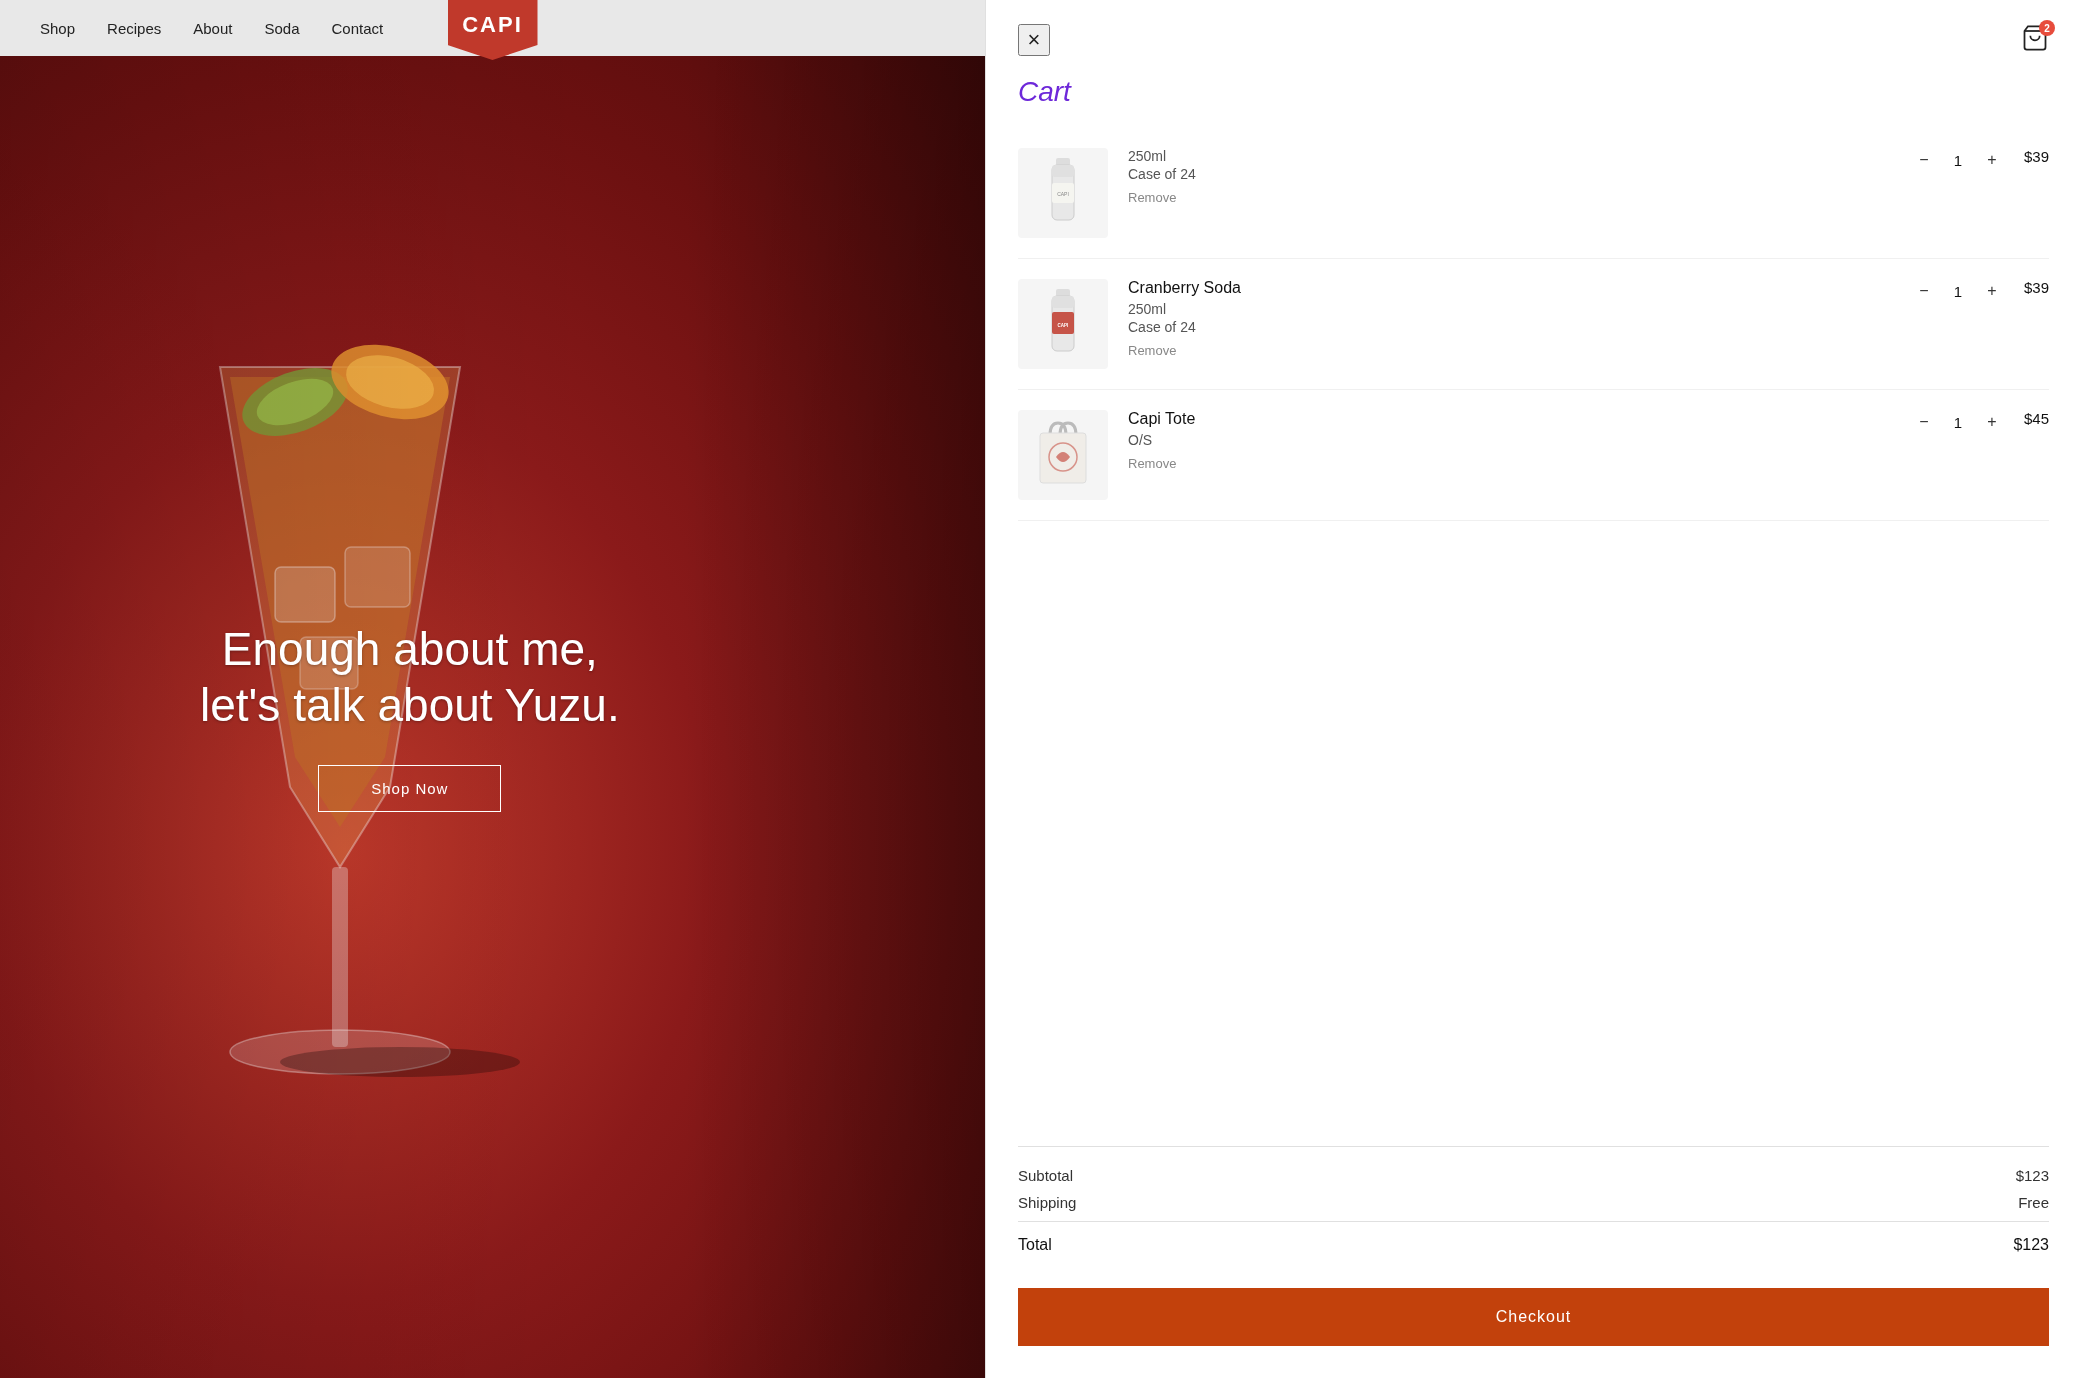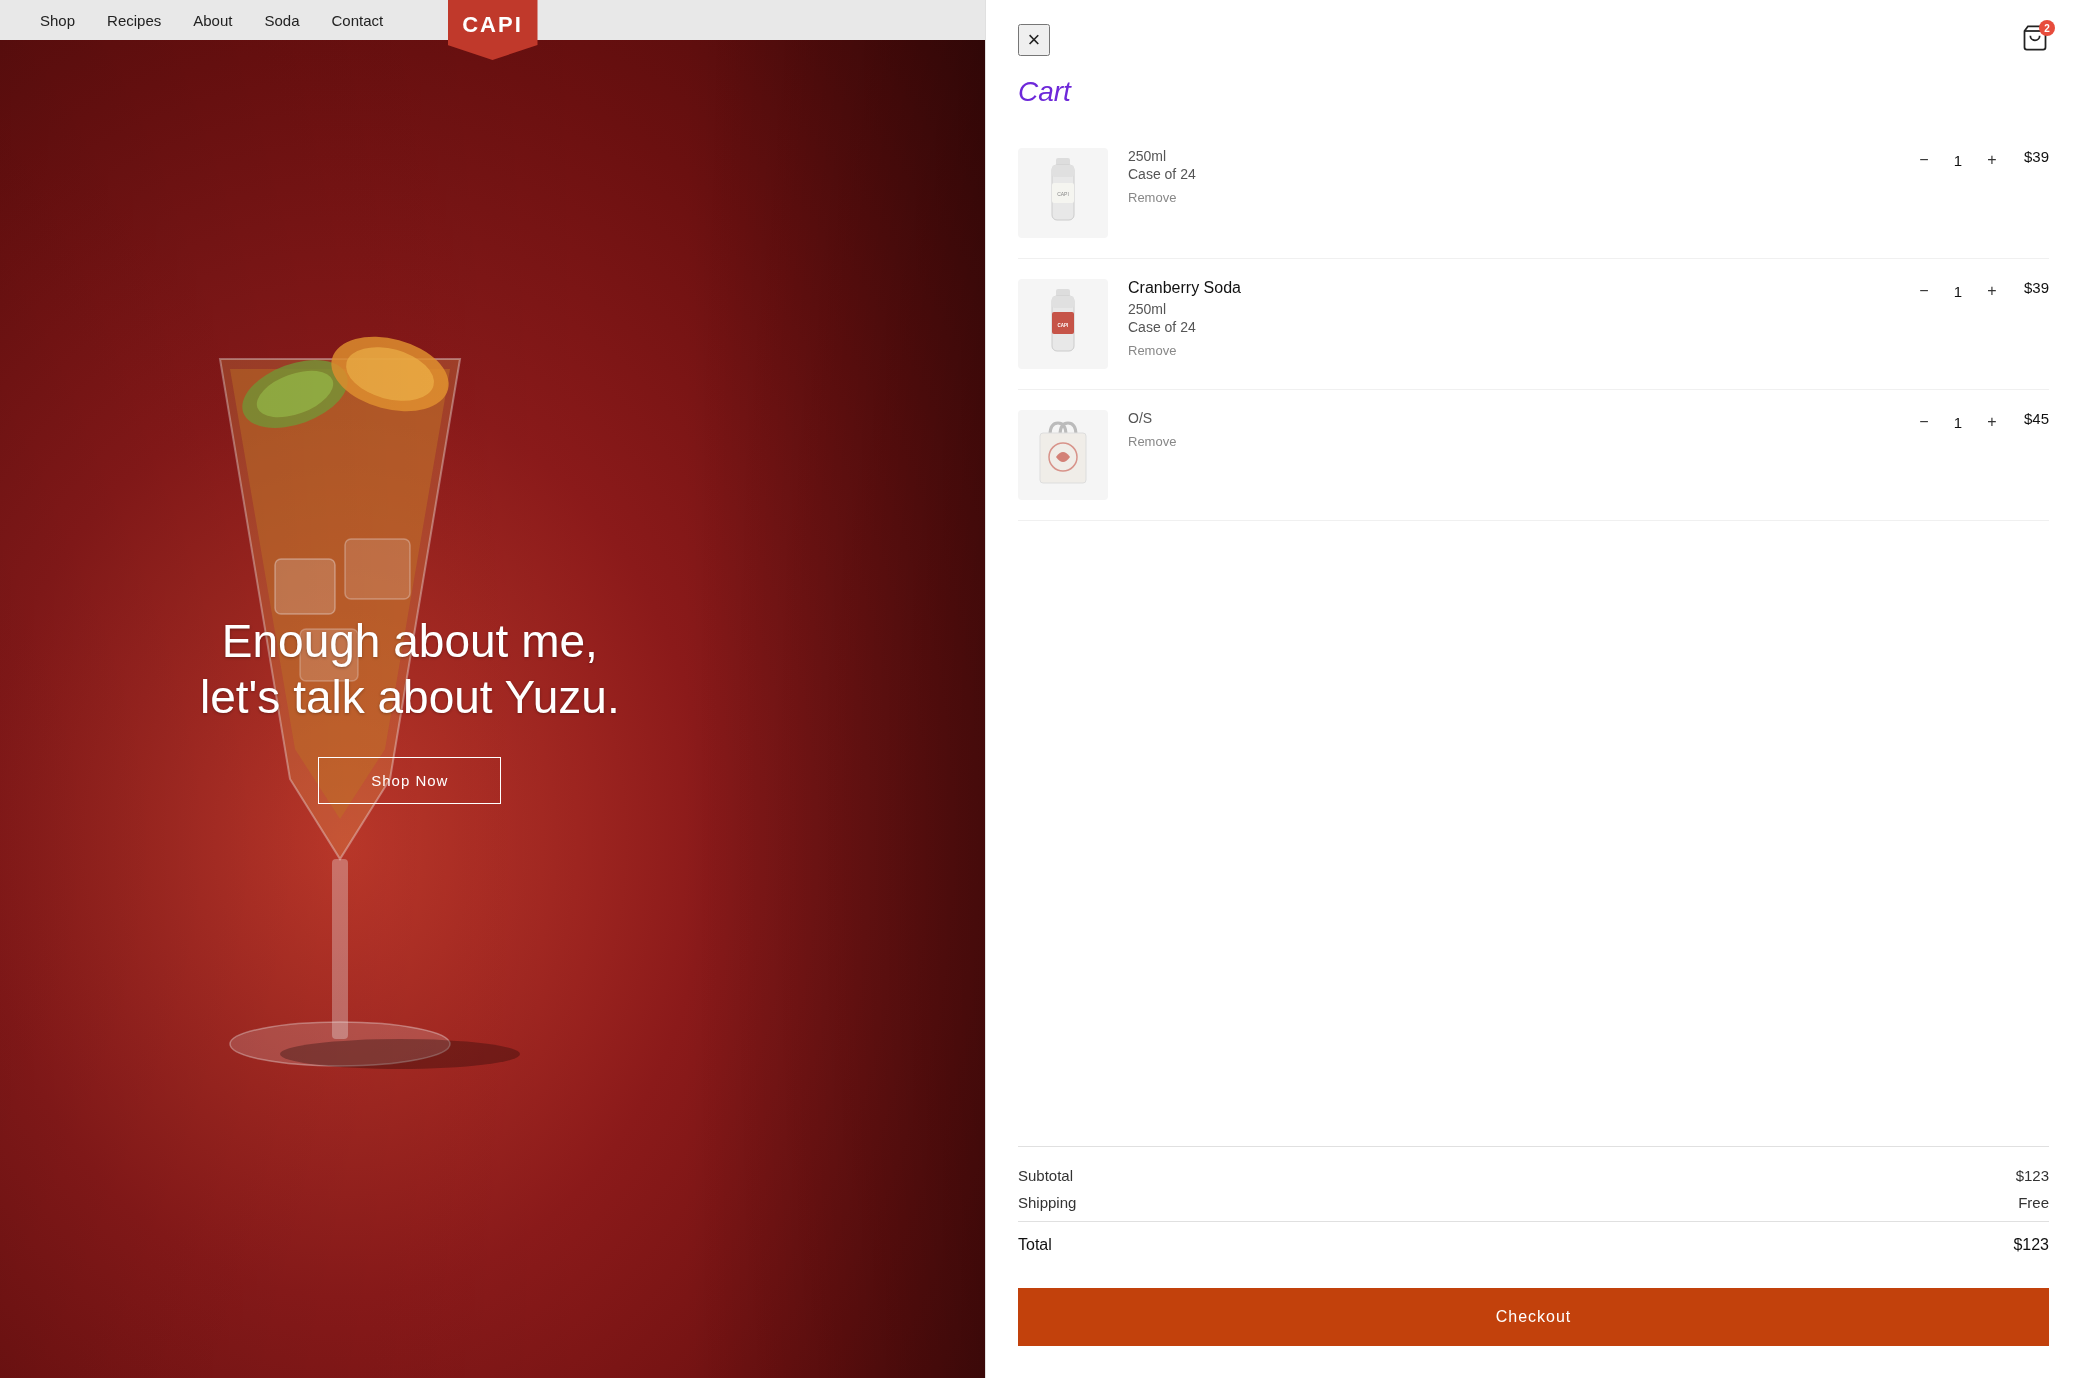--- a/index.html
+++ b/index.html
@@ -16,21 +16,21 @@
     .site-area {
       flex: 0 0 985px;
       display: flex;
       flex-direction: column;
       position: relative;
     }
 
     
     .nav {
       background: #e8e8e8;
-      height: 40px;
+      height: 56px;
       display: flex;
       align-items: center;
       justify-content: space-between;
       padding: 0 40px;
       position: relative;
       z-index: 10;
     }
     .nav-links {
       display: flex;
       gap: 32px;
@@ -439,20 +439,21 @@
           <path d="M22 20 Q22 8 30 8 Q38 8 38 20" stroke="#bbb" stroke-width="3" fill="none"></path>
           <path d="M32 20 Q32 8 40 8 Q48 8 48 20" stroke="#bbb" stroke-width="3" fill="none"></path>
 
           <rect x="12" y="18" width="46" height="50" rx="3" fill="#f0ede8" stroke="#ddd" stroke-width="1"></rect>
 
           <circle cx="35" cy="42" r="14" fill="none" stroke="#c0392b" stroke-width="1.5" opacity="0.5"></circle>
           <path d="M28 42 Q35 32 42 42 Q35 52 28 42" fill="#c0392b" opacity="0.6"></path>
         </svg>
       </div>
       <div class="cart-item-info">
+        <div class="cart-item-name">Capi Tote</div>
         <div class="cart-item-detail">O/S</div>
         <span class="cart-item-remove">Remove</span>
       </div>
       <div class="cart-item-controls">
         <button class="qty-btn">−</button>
         <span class="qty-value">1</span>
         <button class="qty-btn">+</button>
       </div>
       <div class="cart-item-price">$45</div>
     </div>

